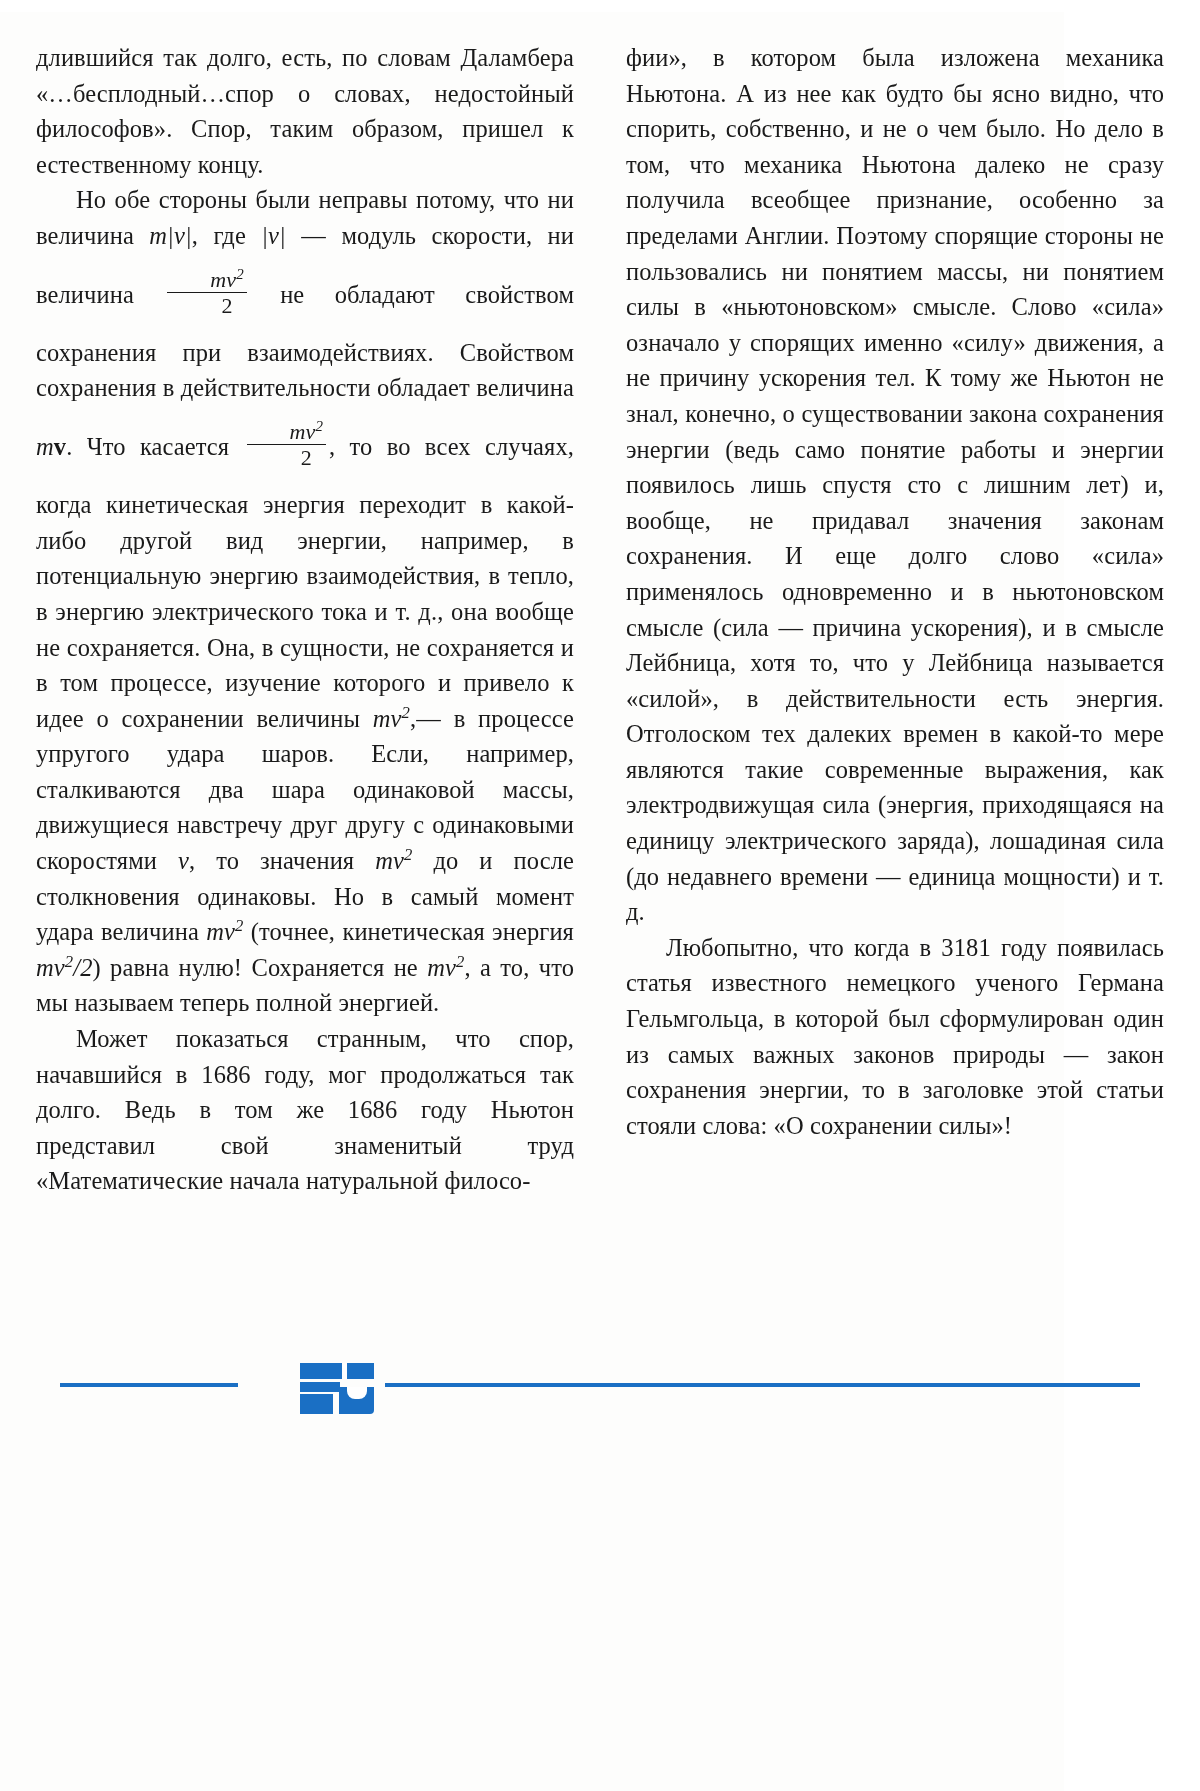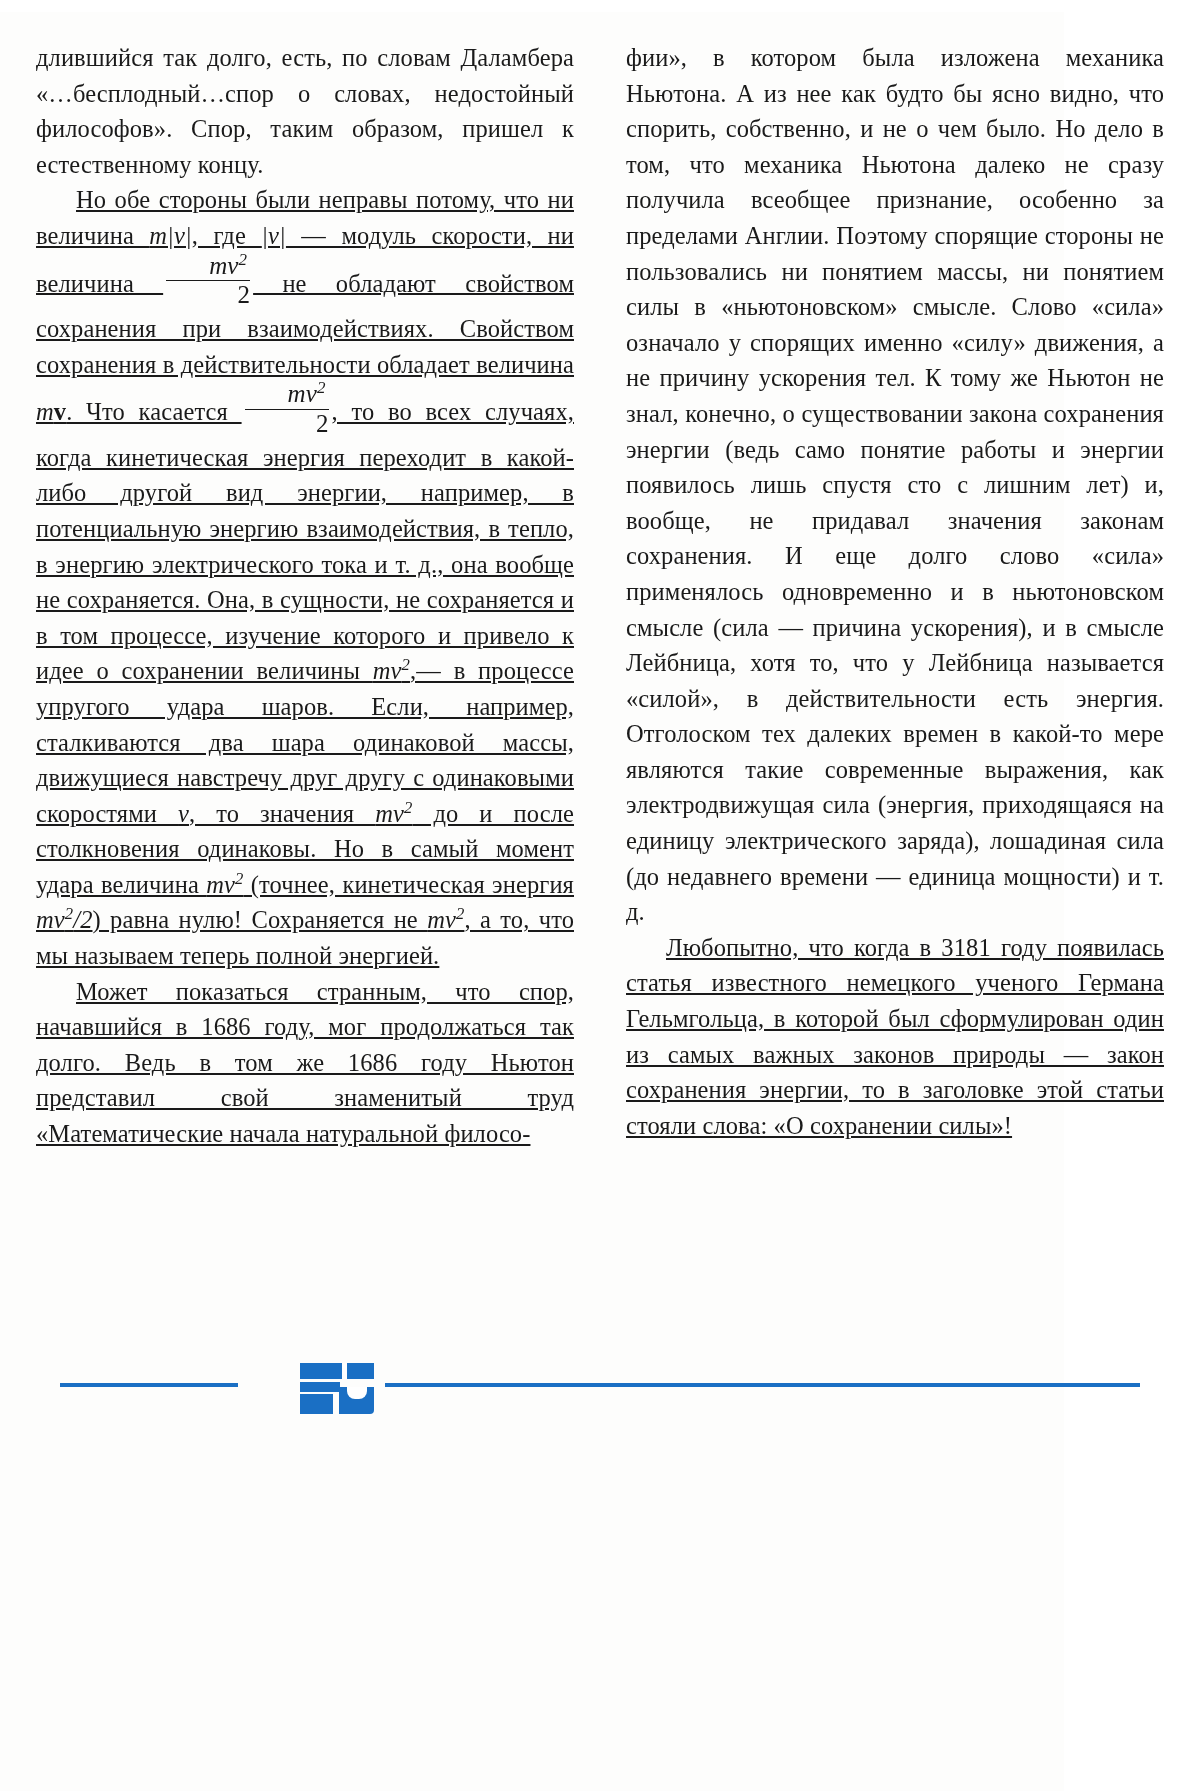--- a/index.html
+++ b/index.html
@@ -37,38 +37,37 @@
     margin: 0;
     text-align: justify;
     text-justify: inter-word;
     font-size: 24.5px;
     line-height: 35.6px;
     letter-spacing: 0.1px;
     hyphens: manual;
   }
   p.indent {
     text-indent: 40px;
-    text-decoration: underline;
   }
   .ital {
     font-style: italic;
   }
   .bold-v {
     font-weight: bold;
     font-style: normal;
   }
   
   .frac {
     display: inline-block;
     vertical-align: -0.55em;
-    text-align: right;
+    text-align: center;
     font-style: italic;
-    font-size: 25px;
+    font-size: 22px;
     line-height: 1.05;
-    margin: 1px 3px;
+    margin: 16px 3px;
     position: relative;
     top: -2px;
   }
   .frac .num {
     display: block;
     padding: 0 3px 1px 3px;
     border-bottom: 1.4px solid #1a1a1a;
   }
   .frac .den {
     display: block;

